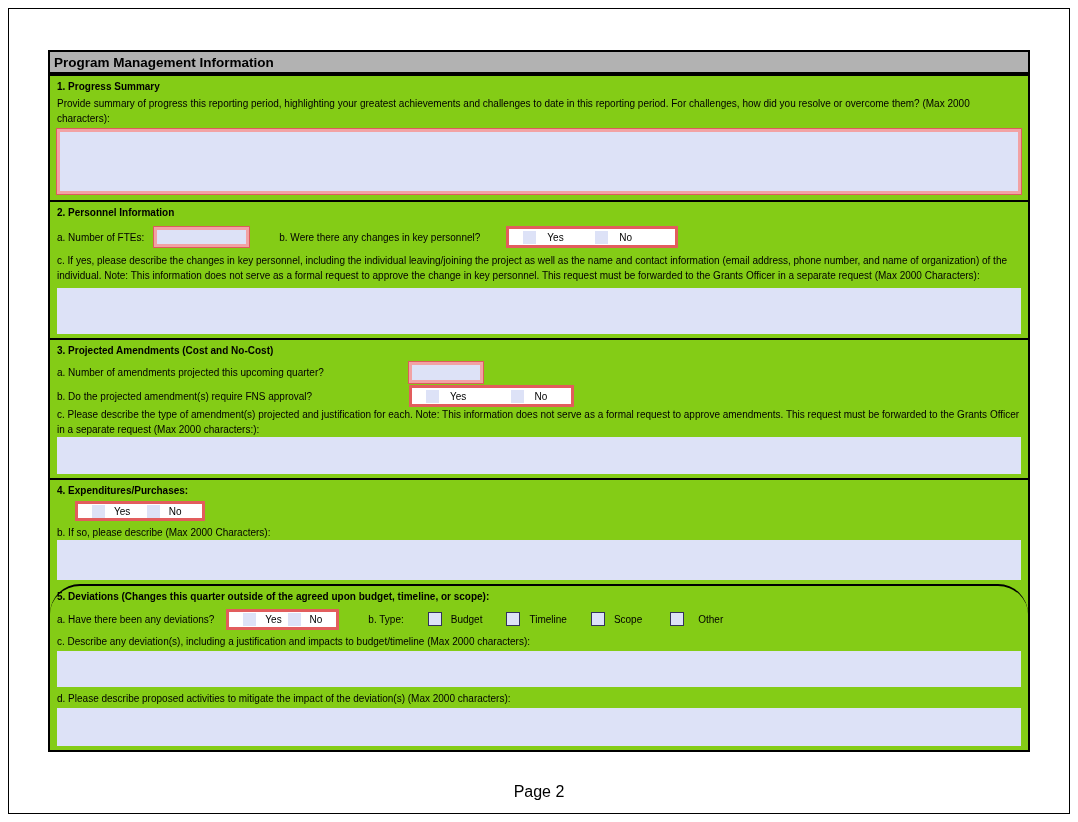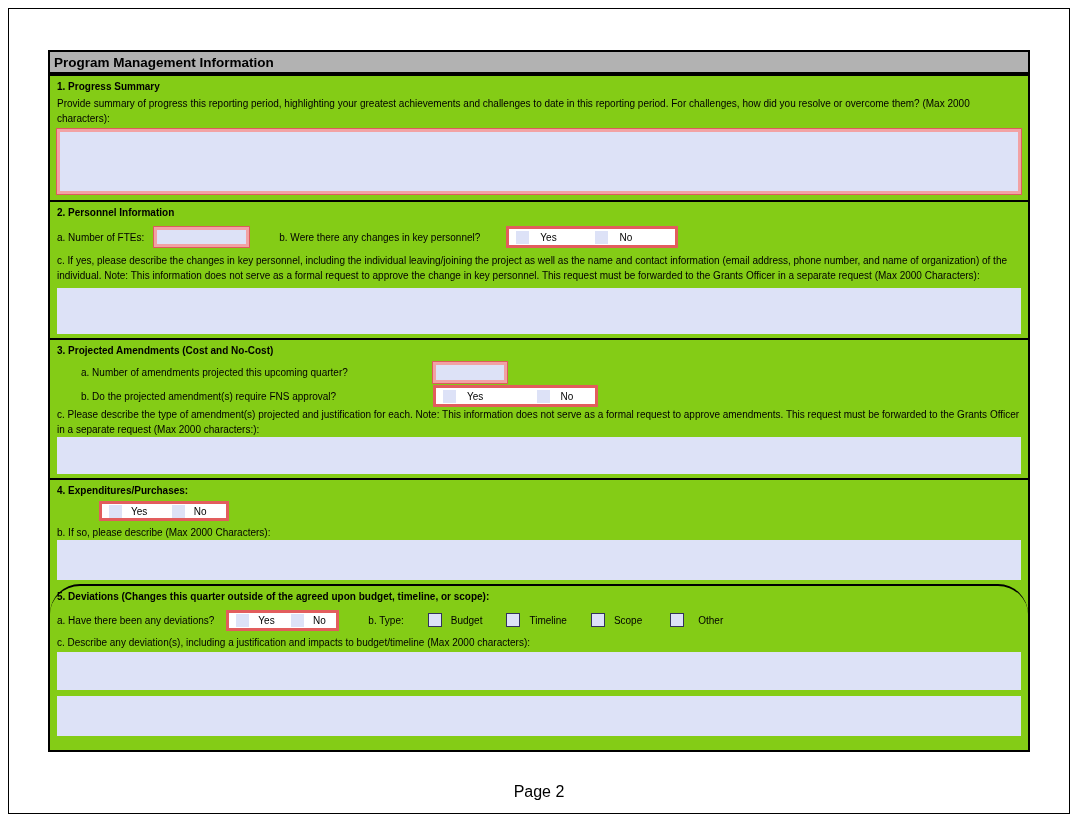--- a/index.html
+++ b/index.html
@@ -11,23 +11,23 @@
 
   .form-header { background:#b2b2b2; border-bottom:2px solid #000; font-weight:bold; font-size:13.5px; padding:3px 4px 2px 4px; }
 
   .section { border-top:2px solid #000; padding:3px 7px 4px 7px; display:flex; flex-direction:column; font-size:10px; line-height:15px; }
   .section:first-of-type { border-top:none; }
   .sec-title { font-weight:bold; margin-bottom:2px; }
 
   .field { background:#dde2f7; }
   .red-field { background:#dde2f7; border:3px solid #f2a2a4; box-shadow:0 0 0 1px #dc5c5c; }
 
-  .row { display:flex; align-items:center;margin-left:24px; }
+  .row { display:flex; align-items:center; }
 
-  .yn-group { border:3px solid #e25d5d; background:#fff; display:flex; align-items:center; padding:1px 7px; height:22px; }
+  .yn-group { border:3px solid #e25d5d; background:#fff; display:flex; align-items:center; padding:1px 14px; height:22px; }
   .yn-part { display:flex; align-items:center; gap:11px; }
   .cb { width:13px; height:13px; background:#dde2f7; display:inline-block; flex:0 0 auto; }
   .cb-bordered { width:14px; height:14px; background:#dde2f7; border:1px solid #33335c; display:inline-block; }
 
   .s1 { height:126px; }
   .s1 .big-area { height:69px; margin:3px 0 2px 0; width:100%; }
 
   .s2 { height:138px; }
   .s2 .row { margin:3px 0 4px 0; height:24px; }
   .s2 .ftes-input { width:95px; height:20px; margin-left:10px; }
@@ -163,19 +163,20 @@
           <span class="cb-bordered"></span>
           <span>Scope</span>
         </span>
         <span class="type-item" style="margin-left:28px; gap:14px;">
           <span class="cb-bordered"></span>
           <span>Other</span>
         </span>
       </div>
       <div>c. Describe any deviation(s), including a justification and impacts to budget/timeline (Max 2000 characters):</div>
       <div class="field c-area"></div>
+      <div>d. Please describe proposed activities to mitigate the impact of the deviation(s) (Max 2000 characters):</div>
       <div class="field d-area"></div>
     </div>
 
   </div>
 
   <div class="footer">Page 2</div>
 </div>
 
 </body></html>

